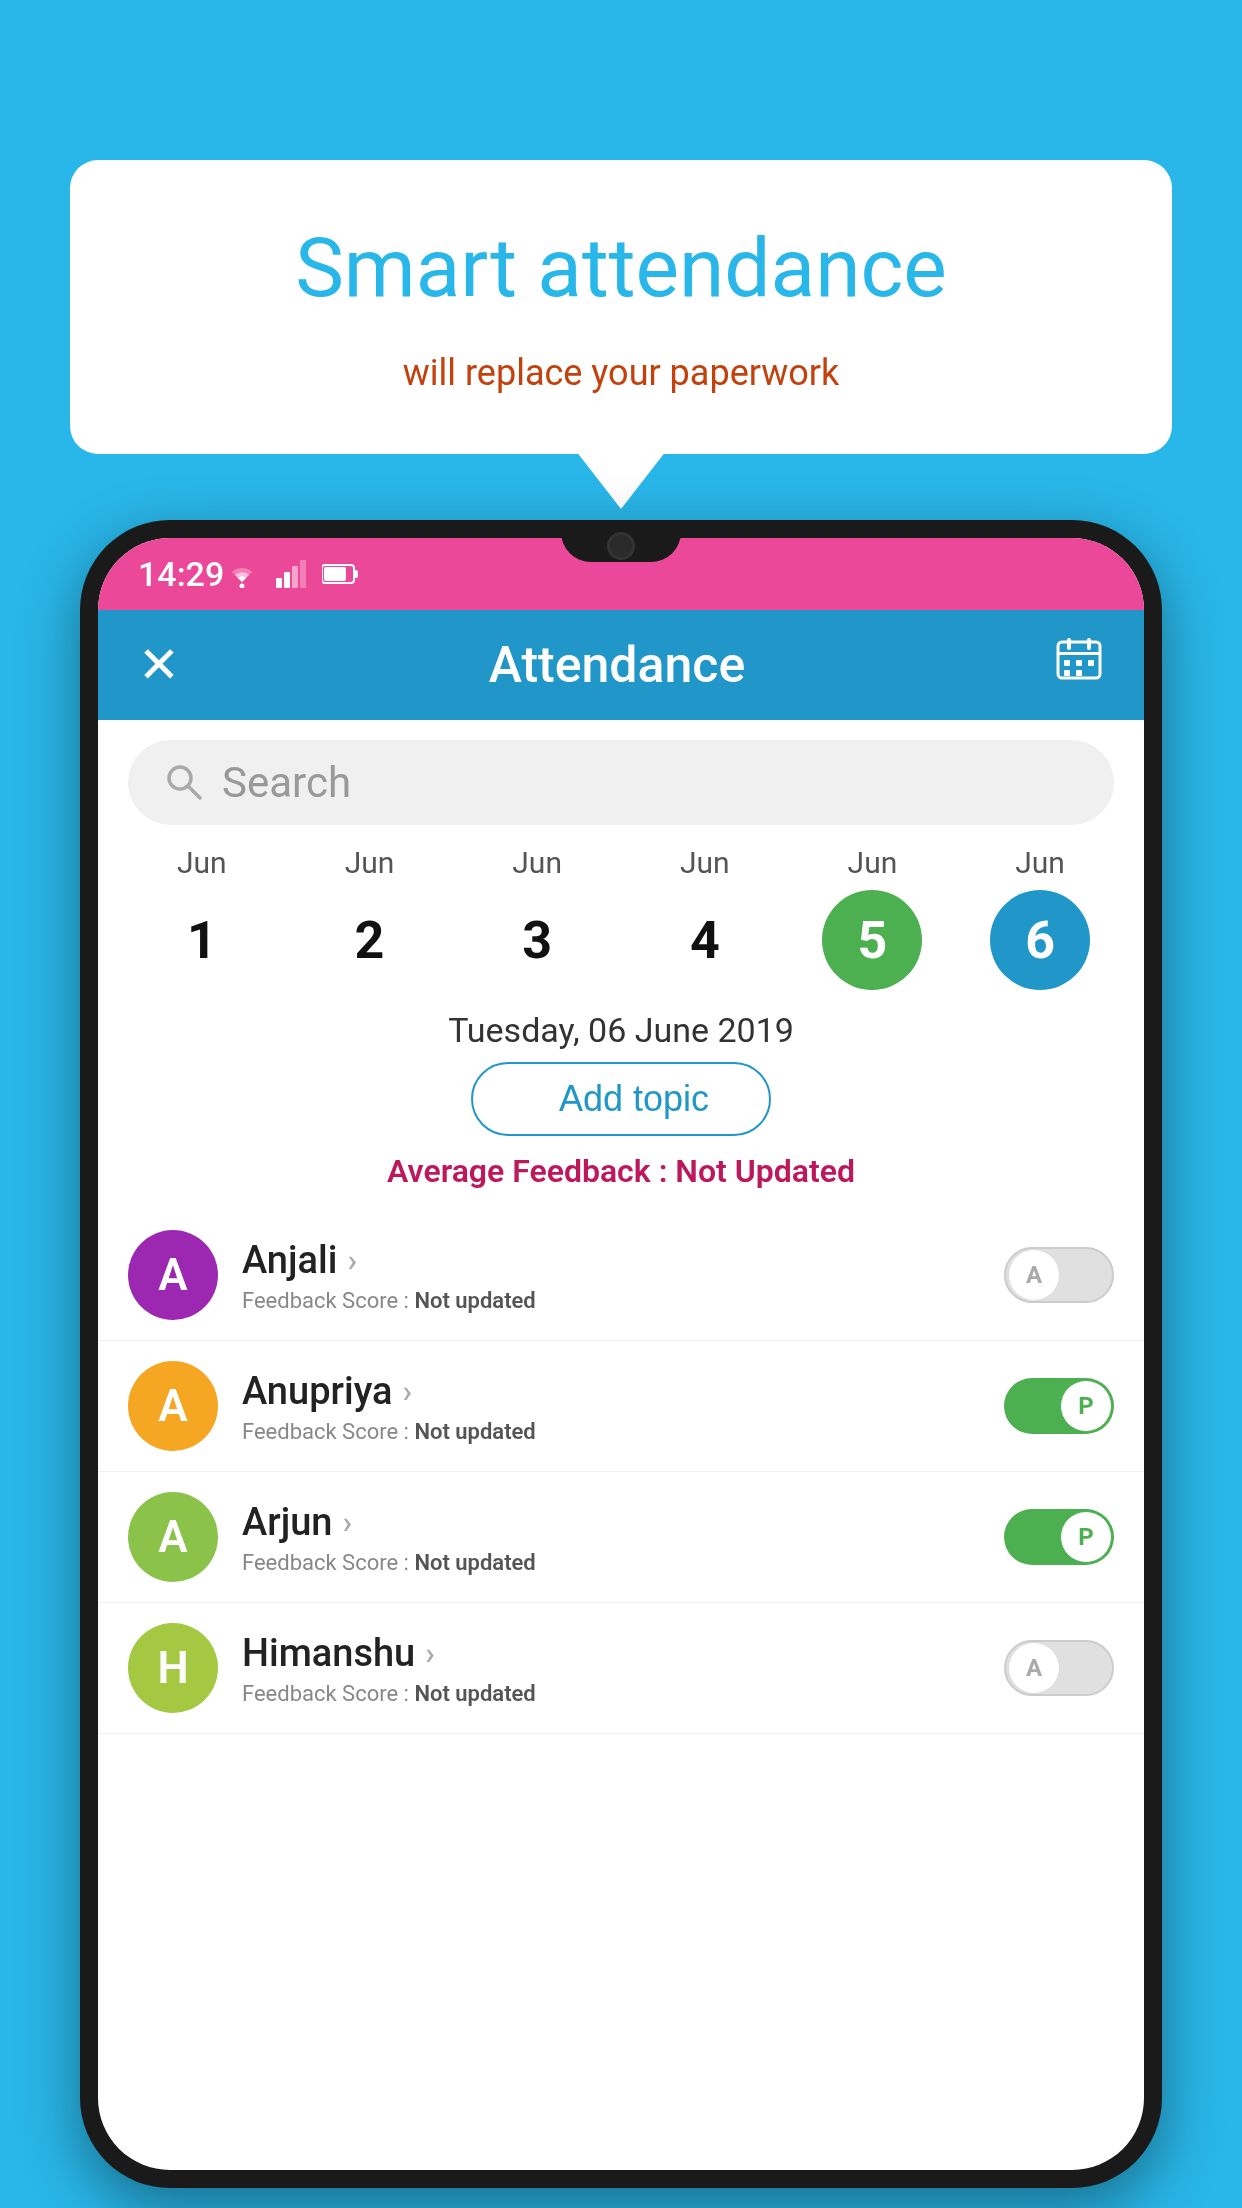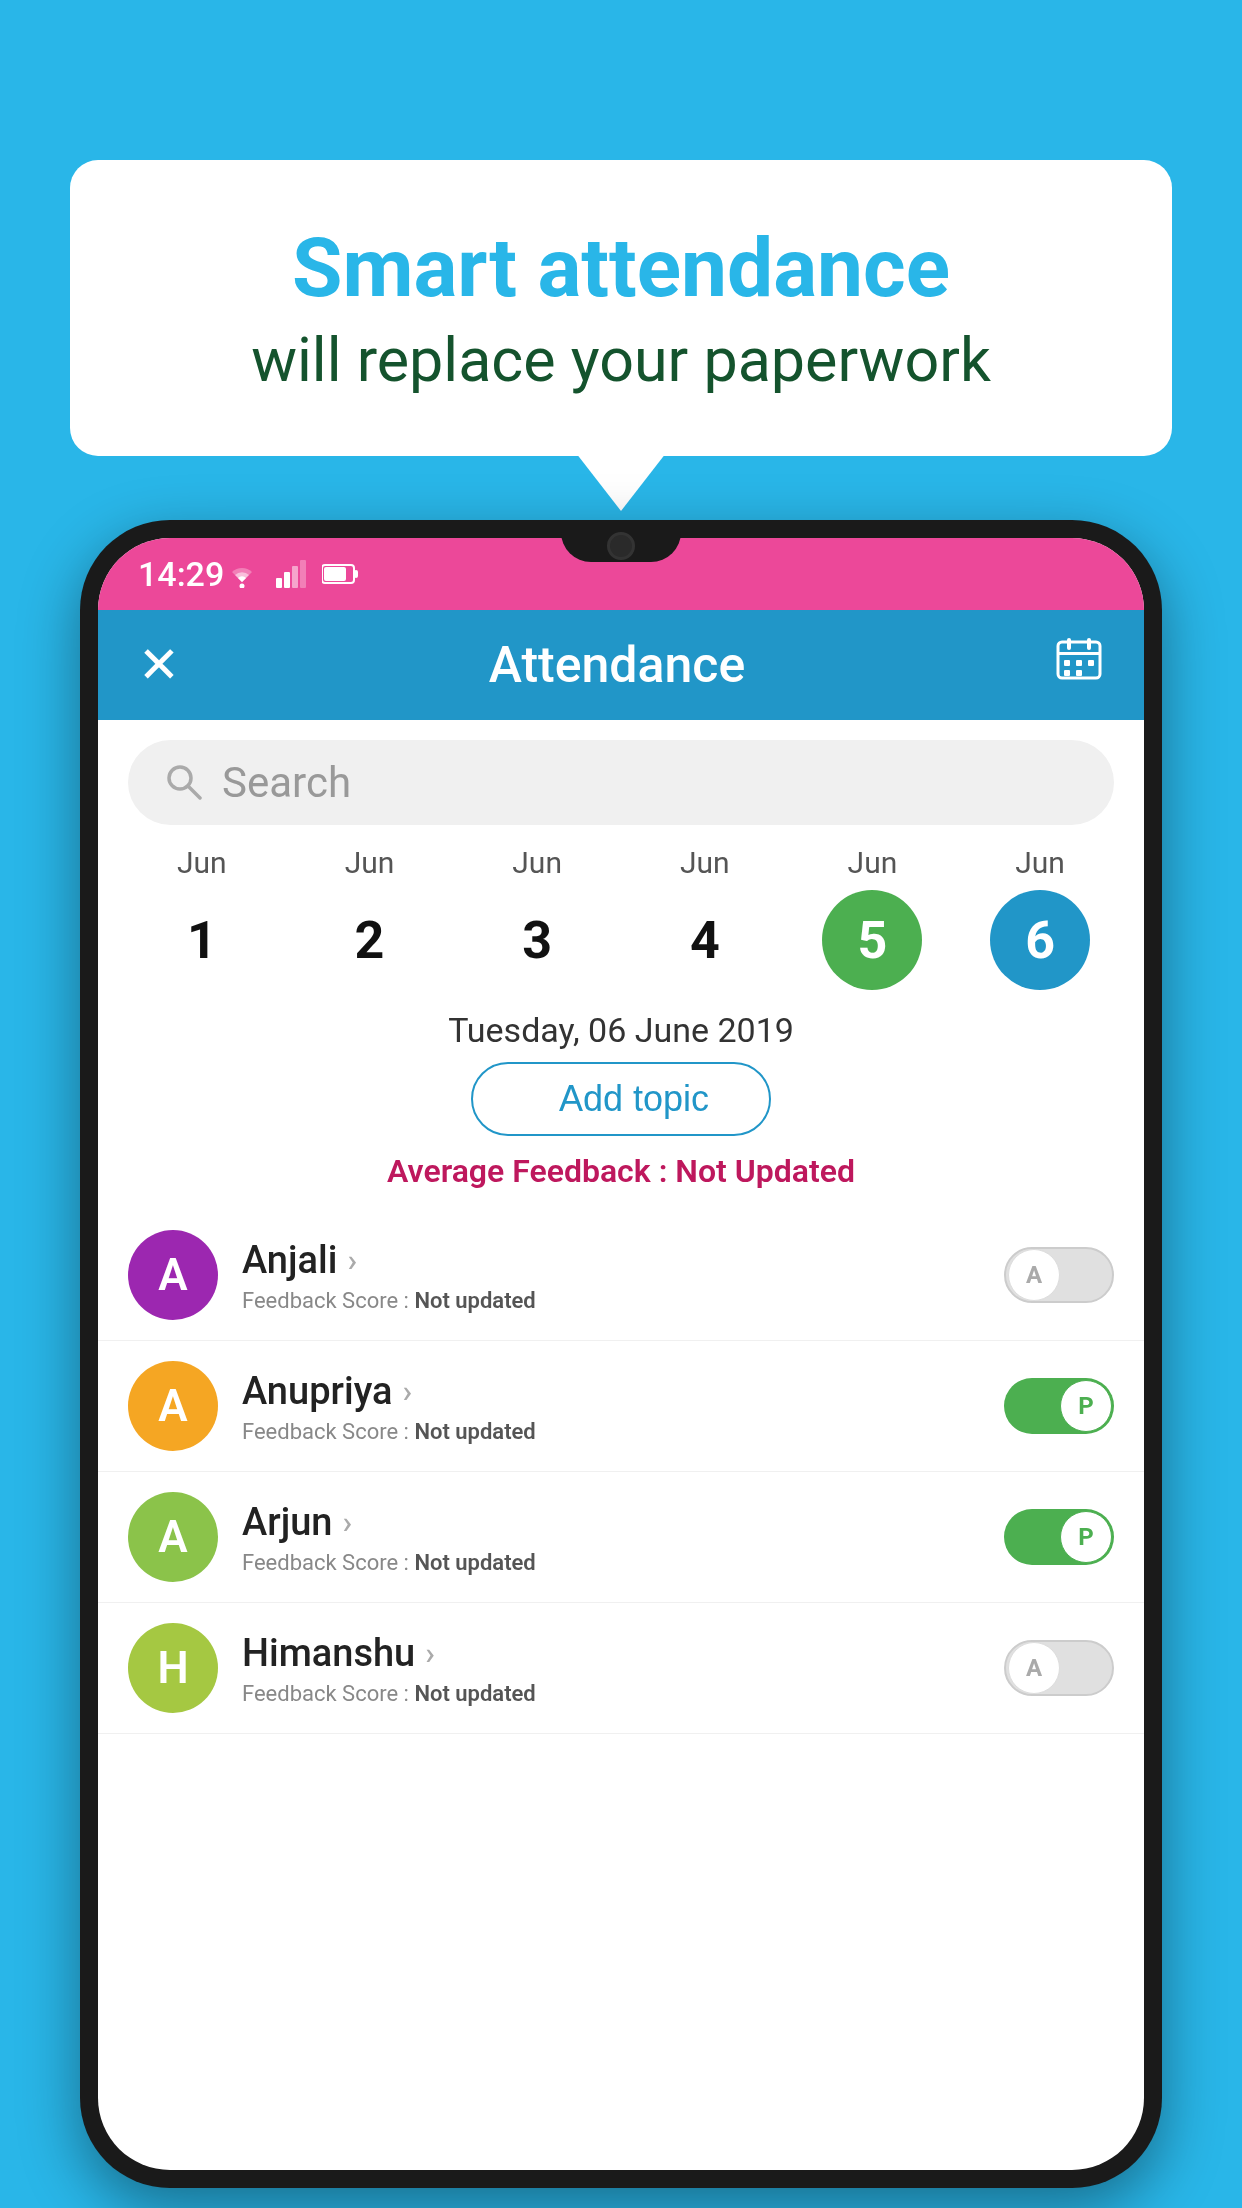--- a/index.html
+++ b/index.html
@@ -37,28 +37,28 @@
       transform: translateX(-50%);
       width: 0;
       height: 0;
       border-left: 45px solid transparent;
       border-right: 45px solid transparent;
       border-top: 58px solid white;
     }
 
     .speech-bubble .title {
       font-size: 82px;
-      font-weight: 700;
+      font-weight: 400;
       color: #29b6e8;
-      margin-bottom: 8px;
+      margin-bottom: 36px;
     }
 
     .speech-bubble .subtitle {
-      font-size: 61px;
-      color: #14532d;
+      font-size: 36px;
+      color: #c2410c;
       font-weight: 400;
     }
 
     
     .phone-frame {
       position: absolute;
       top: 520px;
       left: 80px;
       right: 80px;
       bottom: 20px;

